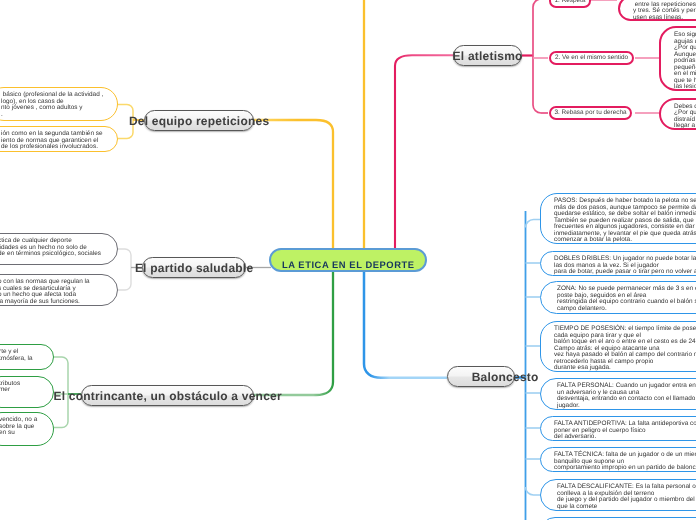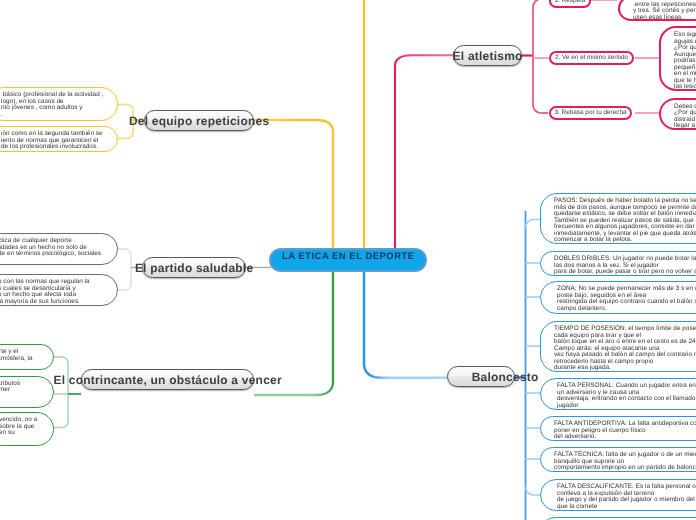--- a/index.html
+++ b/index.html
@@ -8,22 +8,22 @@
        font-family:"Liberation Sans","DejaVu Sans",sans-serif;
        -webkit-font-smoothing:antialiased;text-rendering:geometricPrecision;}
   #canvas{position:relative;width:696px;height:520px;background:#fff;overflow:hidden;}
   svg#wires{position:absolute;left:0;top:0;width:696px;height:520px;pointer-events:none;z-index:1;}
 
   .node{position:absolute;box-sizing:border-box;}
 
   
   #central{
     left:269px;top:248px;width:158px;height:24px;
-    border:2.2px solid #5b9bd5;border-radius:12px;background:#0ea5e9;
-    display:flex;align-items:flex-start;justify-content:center;
+    border:2.2px solid #5b9bd5;border-radius:12px;background:#bef264;
+    display:flex;align-items:flex-end;justify-content:center;
     font-weight:bold;font-size:9.4px;color:#17365d;letter-spacing:0.55px;text-indent:0.55px;
     z-index:6;
   }
 
   
   .main{
     border:1.3px solid #575757;border-radius:11px;
     background:linear-gradient(180deg,#fcfcfc 0%,#f4f4f4 45%,#e6e6e6 55%,#dcdcdc 100%);
     display:flex;align-items:center;justify-content:center;
     font-weight:bold;color:#3f3f3f;font-size:12px;letter-spacing:0.22px;text-indent:0.22px;
@@ -160,21 +160,21 @@
   </div>
   <div class="node leaf gr-leaf" style="left:-15px;top:375.5px;width:69px;height:32px;">
     <span class="txt">tributos
 mer</span>
   </div>
   <div class="node leaf gr-leaf" style="left:-15px;top:412px;width:69px;height:34px;">
     <span class="txt">vencido, no a
 sobre la que
 en su</span>
   </div>
-  <div class="node main" id="n-contrincante" style="left:81px;top:369px;width:173px;height:21px;">
+  <div class="node main" id="n-contrincante" style="left:81px;top:385px;width:173px;height:21px;">
     <span>El contrincante, un obstáculo a vencer</span>
   </div>
 
   <div class="node main" id="n-atletismo" style="left:453px;top:45px;width:69px;height:21px;">
     <span>El atletismo</span>
   </div>
   <div class="node sub p-sub" style="left:549px;top:-6.5px;width:42px;height:14px;">
     <span>1. Respeta</span>
   </div>
   <div class="node leaf p-leaf" style="left:618px;top:-4.5px;width:120px;height:25px;">

